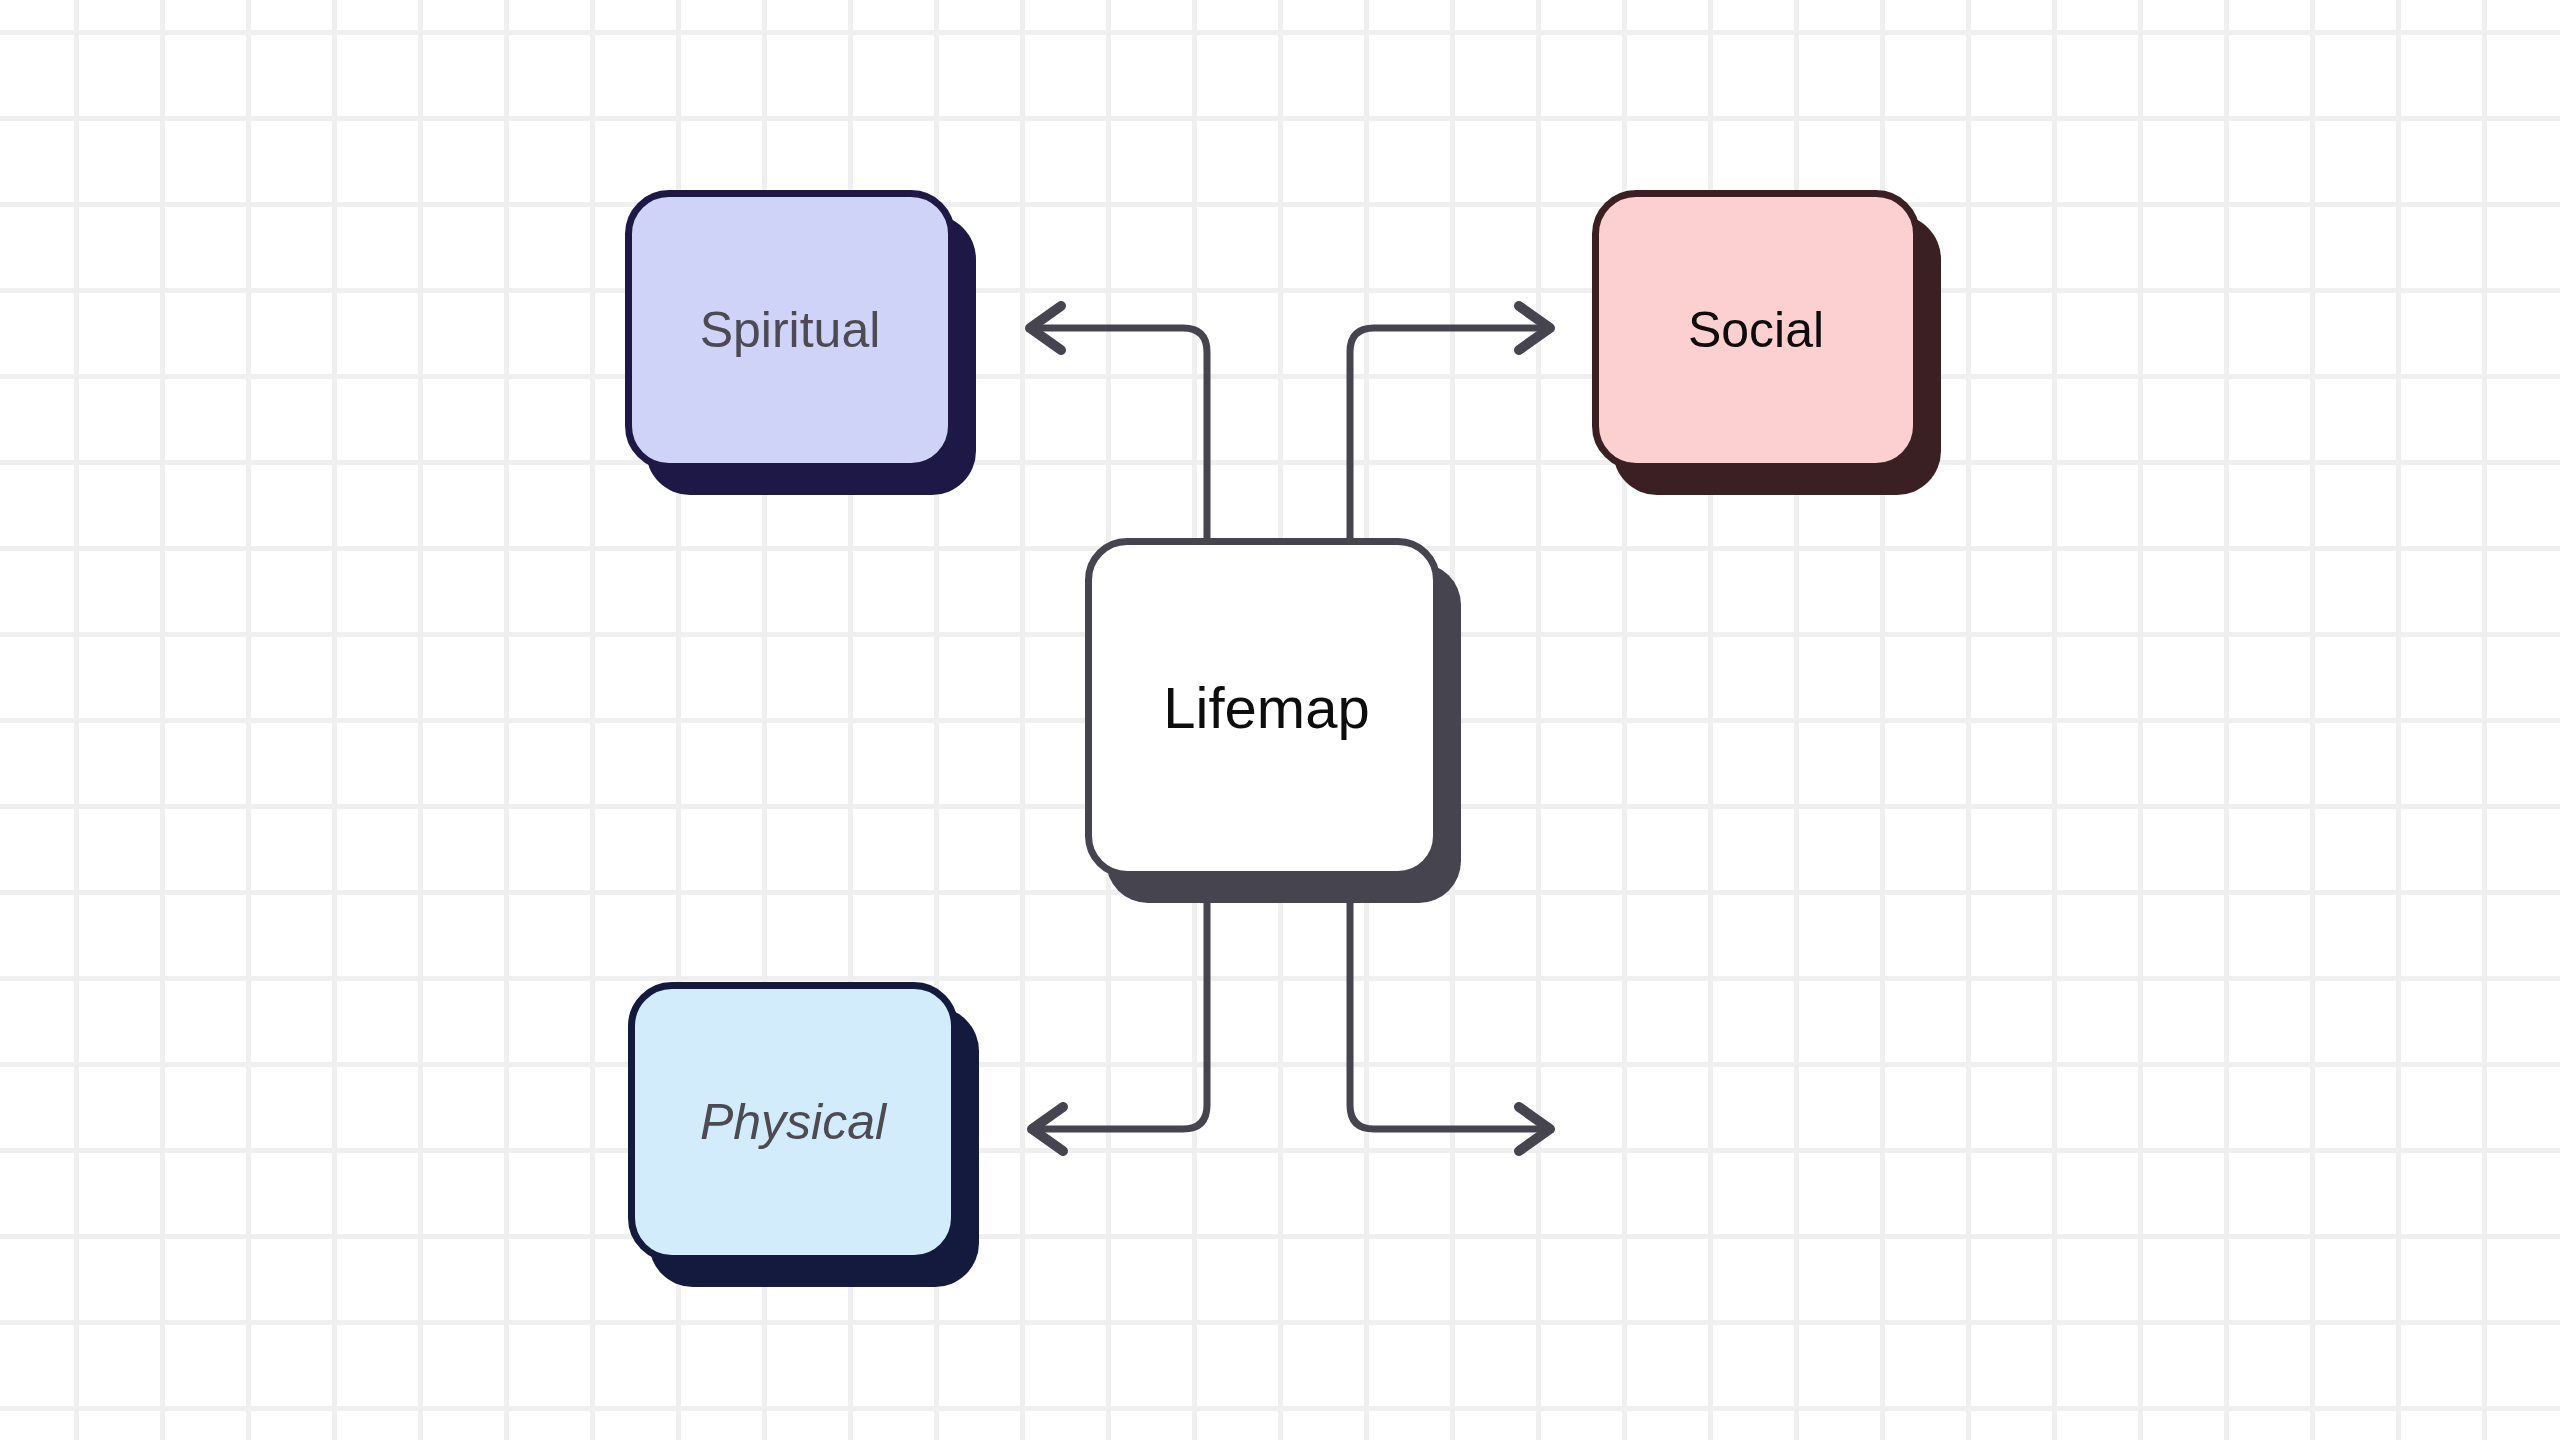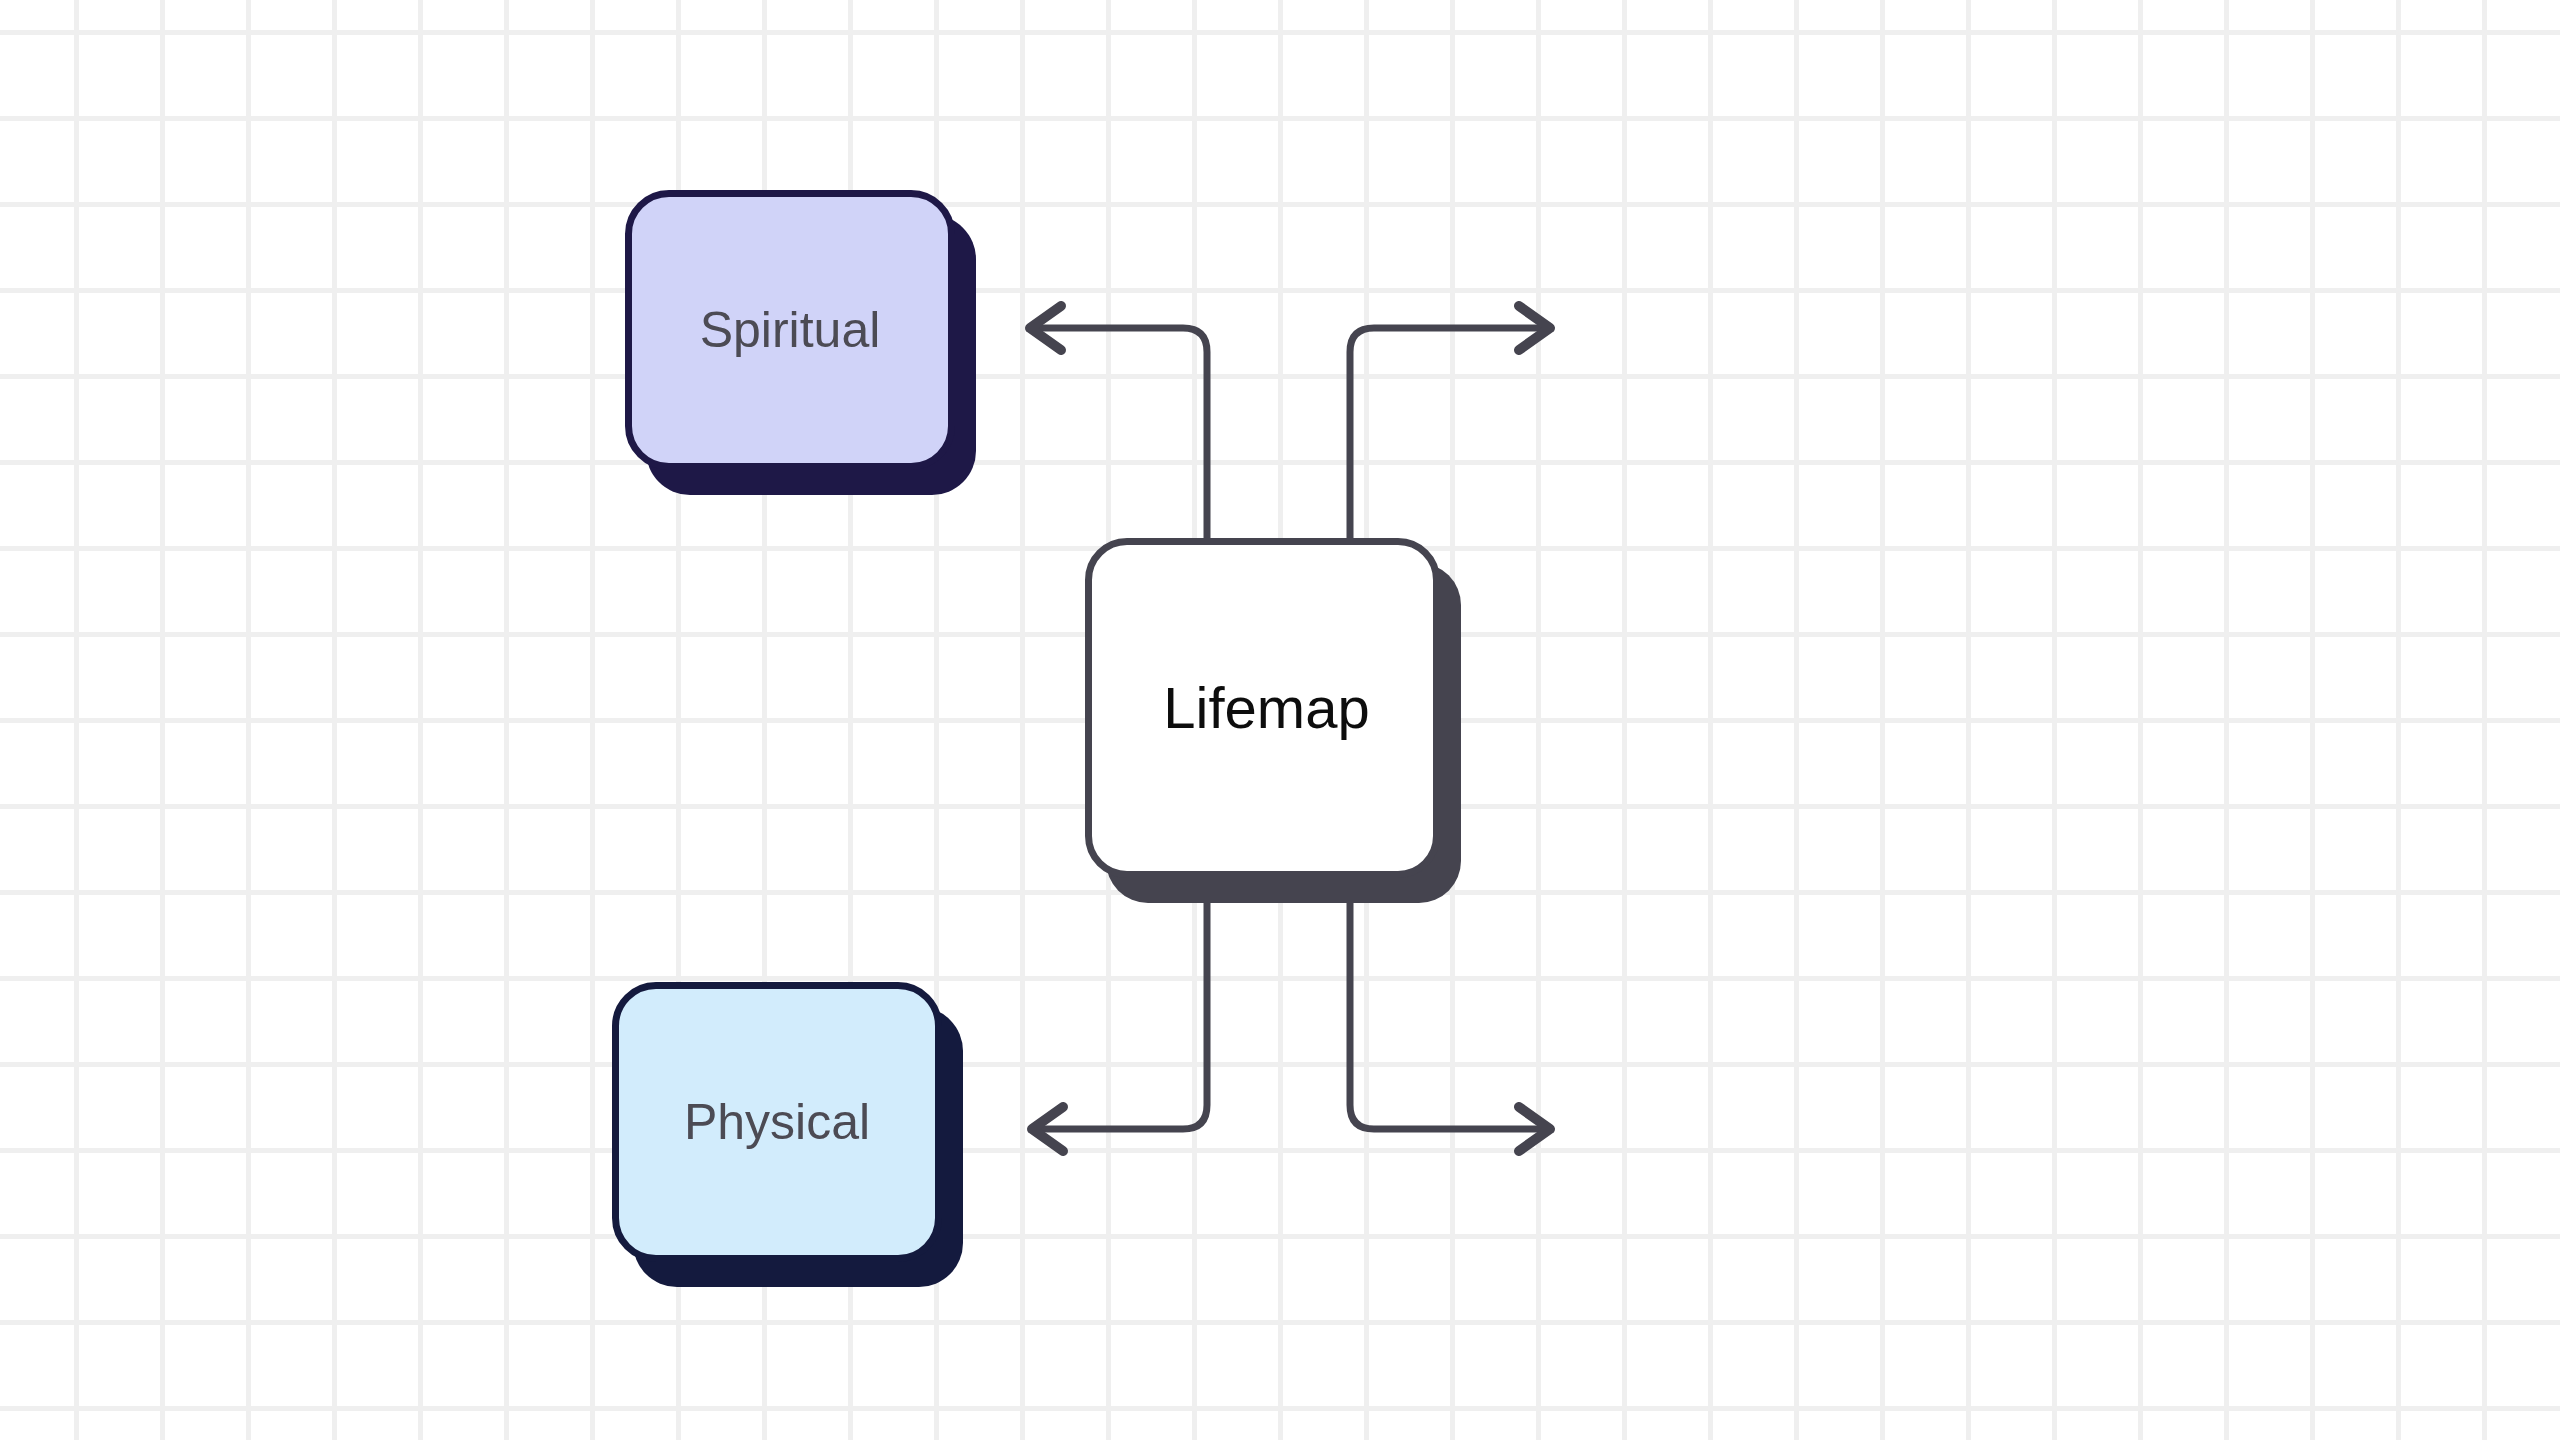--- a/index.html
+++ b/index.html
@@ -54,21 +54,21 @@
   .node .label {
     color: var(--node-text, #4c4b54);
     font-size: 50px;
     line-height: 1.2;
     white-space: nowrap;
     user-select: none;
   }
 
   .node-spiritual { left: 625px;  top: 190px; width: 330px; height: 280px; }
   .node-social    { left: 1592px; top: 190px; width: 328px; height: 280px; }
-  .node-physical  { left: 612px;  top: 982px; width: 330px; height: 280px; }
+  .node-physical  { left: 628px;  top: 982px; width: 330px; height: 280px; font-style: italic; }
   .node-mental    { left: 1592px; top: 982px; width: 328px; height: 280px; }
 
   .node-lifemap {
     left: 1085px; top: 538px; width: 355px; height: 340px;
     border-radius: 42px;
   }
   .node-lifemap .label { font-size: 58px; margin-left: 8px; }
 </style>
 </head>
 <body>
@@ -91,20 +91,23 @@
     <g>
       <path class="line" d="M1350 874 L1350 1105 Q1350 1129 1374 1129 L1540 1129"></path>
       <path class="head" d="M1519 1107 L1550 1129 L1519 1151"></path>
     </g>
   </svg>
 
   <div class="node node-spiritual" style="--node-fill: #d0d3f8; --node-border: #1e1847; --node-text: #4c4b54;">
     <span class="label">Spiritual</span>
   </div>
 
+  <div class="node node-social" style="--node-fill: #fcd0d1; --node-border: #3a2023; --node-text: #0d0d0d;">
+    <span class="label">Social</span>
+  </div>
 
   <div class="node node-lifemap" style="--node-fill: #ffffff; --node-border: #45444f; --node-text: #0d0d0d;">
     <span class="label">Lifemap</span>
   </div>
 
   <div class="node node-physical" style="--node-fill: #d2ecfc; --node-border: #141a3e; --node-text: #4c4b54;">
     <span class="label">Physical</span>
   </div>
 
 

